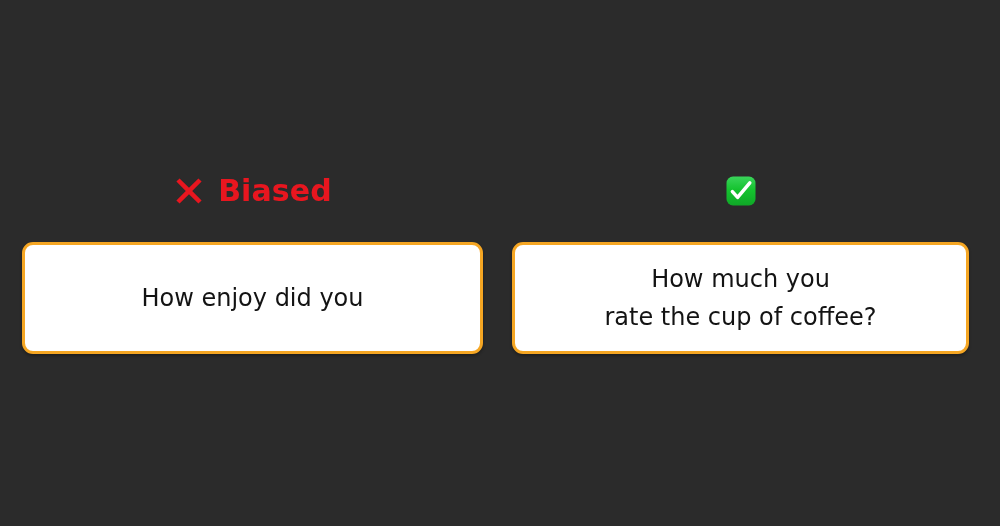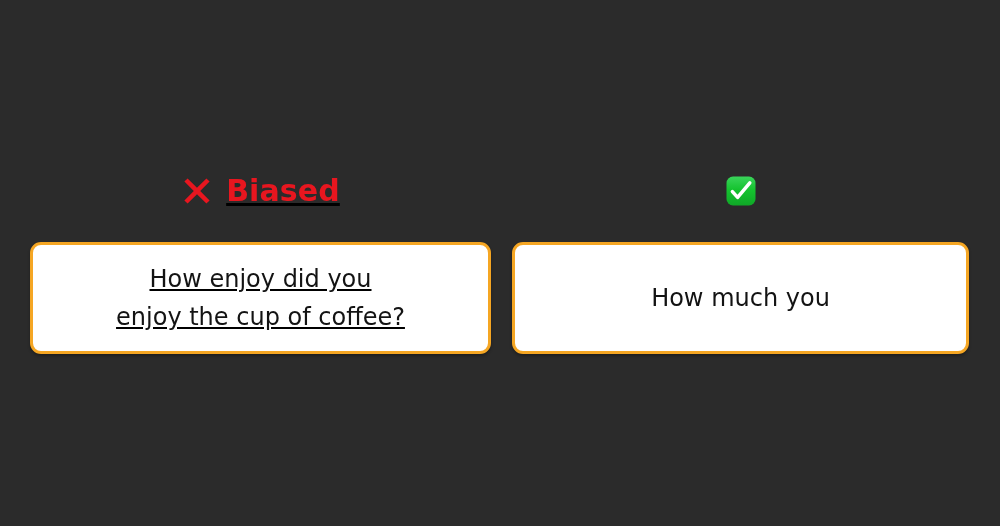--- a/index.html
+++ b/index.html
@@ -30,23 +30,22 @@
 
   .column {
     position: absolute;
     top: 168px;
     display: flex;
     flex-direction: column;
     align-items: center;
   }
 
   .column--biased {
-    left: 30px;
+    left: 22px;
     width: 461px;
-    text-decoration: underline;
   }
 
   .column--unbiased {
     left: 512px;
     width: 457px;
   }
 
   .column-header {
     display: flex;
     flex-direction: row;
@@ -105,21 +104,20 @@
 
     <div class="column-header">
       <svg class="status-icon" viewBox="0 0 32 32" aria-hidden="true">
         <path d="M6.6 3.4 L16 12.8 L25.4 3.4 L28.6 6.6 L19.2 16 L28.6 25.4 L25.4 28.6 L16 19.2 L6.6 28.6 L3.4 25.4 L12.8 16 L3.4 6.6 Z" fill="#e8161f"></path>
       </svg>
       <span class="header-label header-label--biased">Biased</span>
     </div>
 
     <div class="question-card">
       <div class="question-line">How enjoy did you</div>
-      <div class="question-line">enjoy the cup of coffee?</div>
     </div>
 
   </div>
 
   <div class="column column--unbiased">
 
     <div class="column-header">
       <svg class="status-icon" viewBox="0 0 32 32" aria-hidden="true">
         <defs>
           <linearGradient id="greenBox" x1="0" y1="0" x2="0" y2="1">
@@ -128,17 +126,18 @@
             <stop offset="1" stop-color="#0fa827"></stop>
           </linearGradient>
         </defs>
         <rect x="1.5" y="1.5" width="29" height="29" rx="6.5" ry="6.5" fill="url(#greenBox)"></rect>
         <path d="M7.4 16.6 L12.6 22.4 L24.8 7.9" fill="none" stroke="#ffffff" stroke-width="3.5" stroke-linecap="round" stroke-linejoin="round"></path>
       </svg>
     </div>
 
     <div class="question-card">
       <div class="question-line">How much you</div>
+      <div class="question-line">rate the cup of coffee?</div>
     </div>
 
   </div>
 
 </div>
 
 </body></html>

